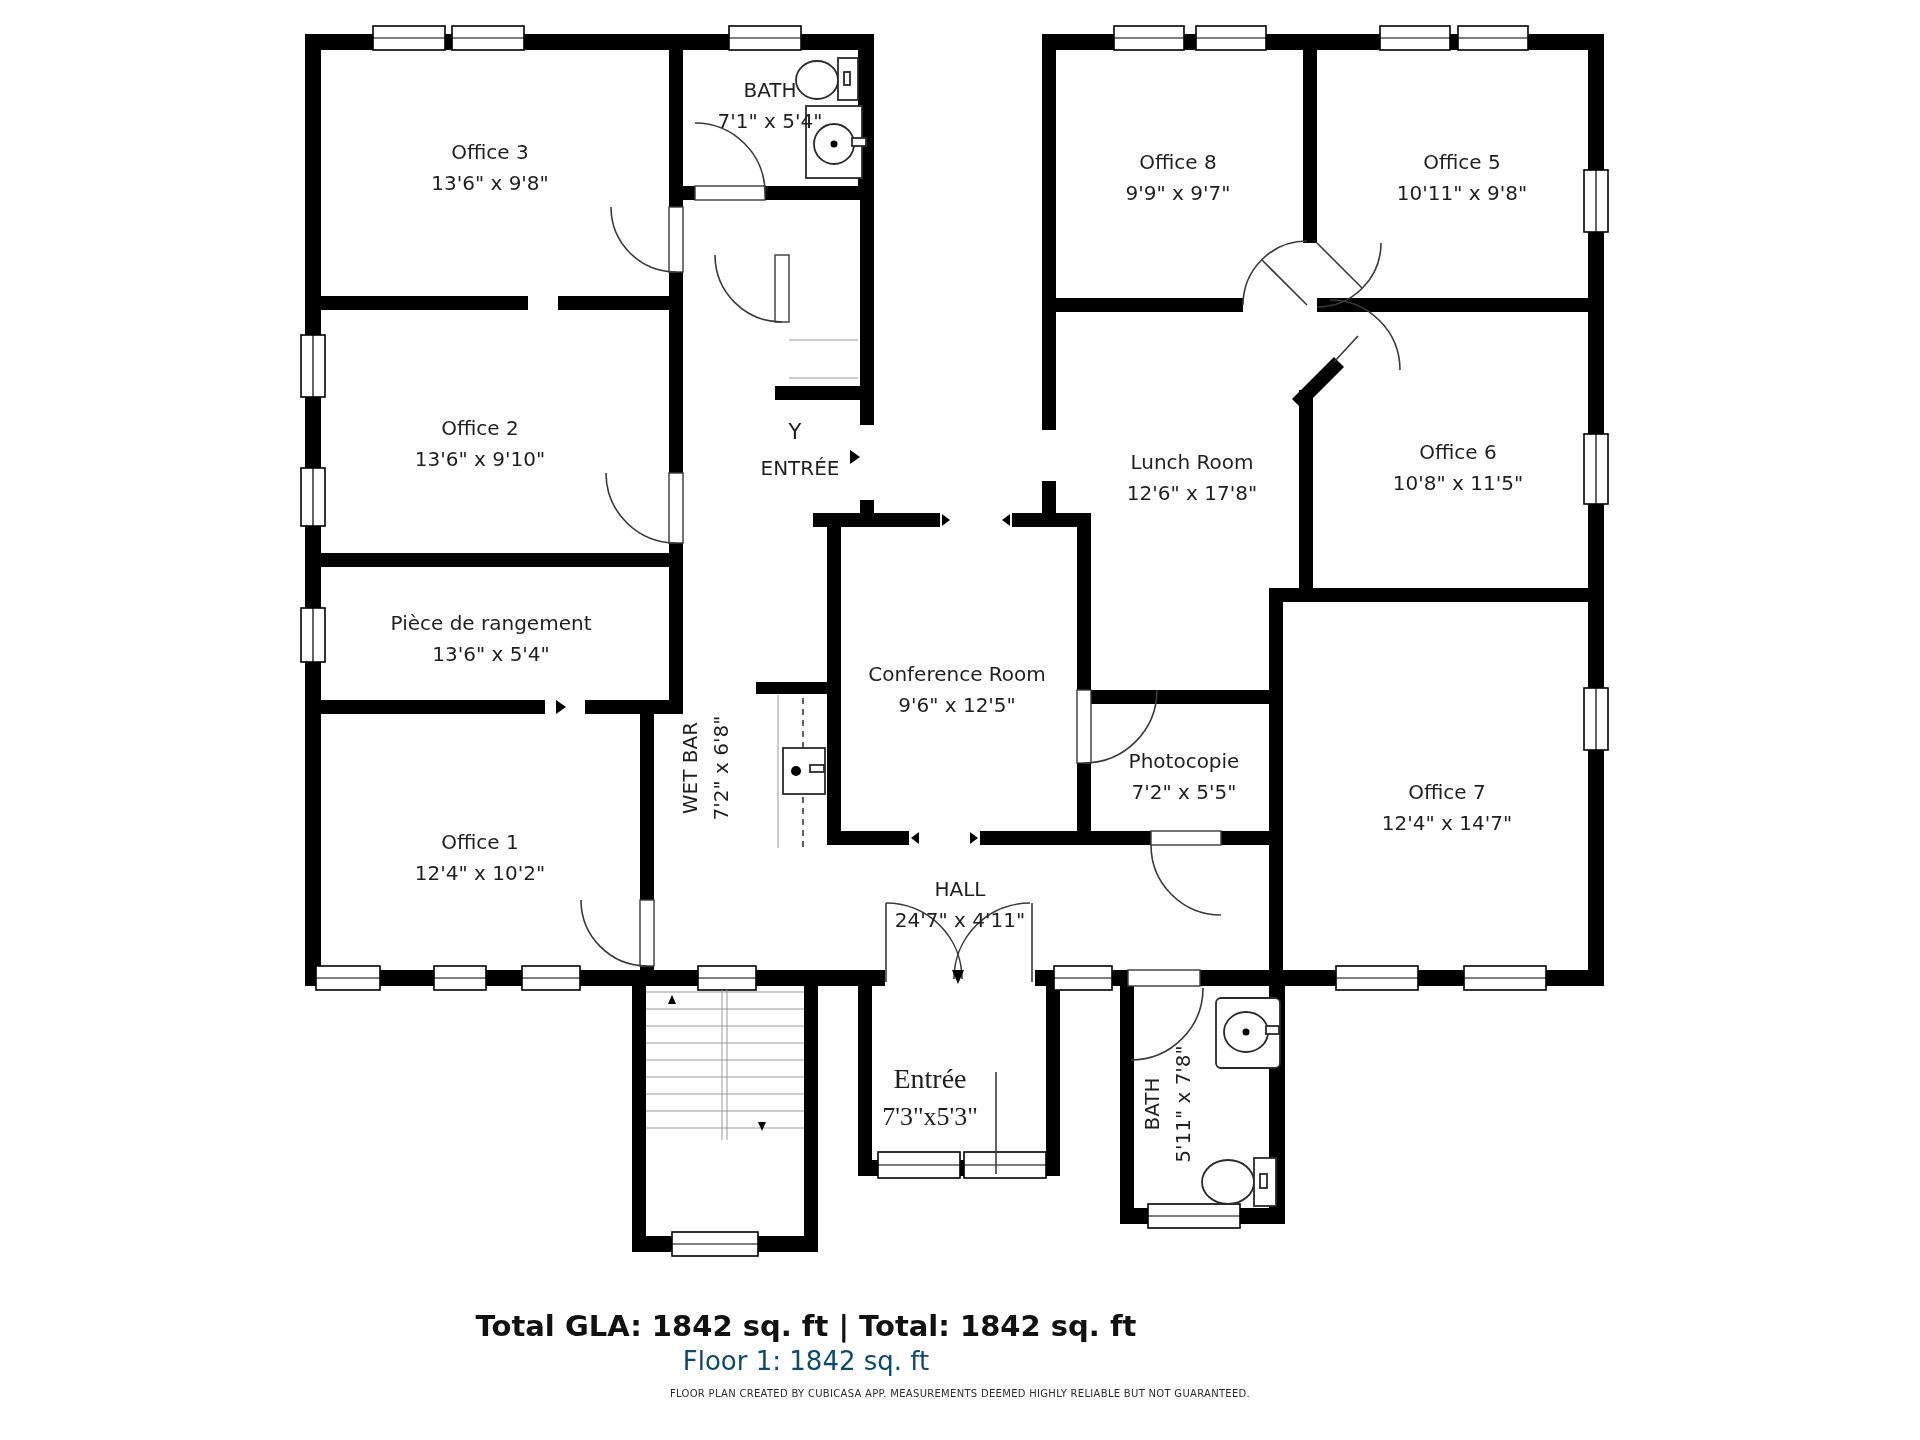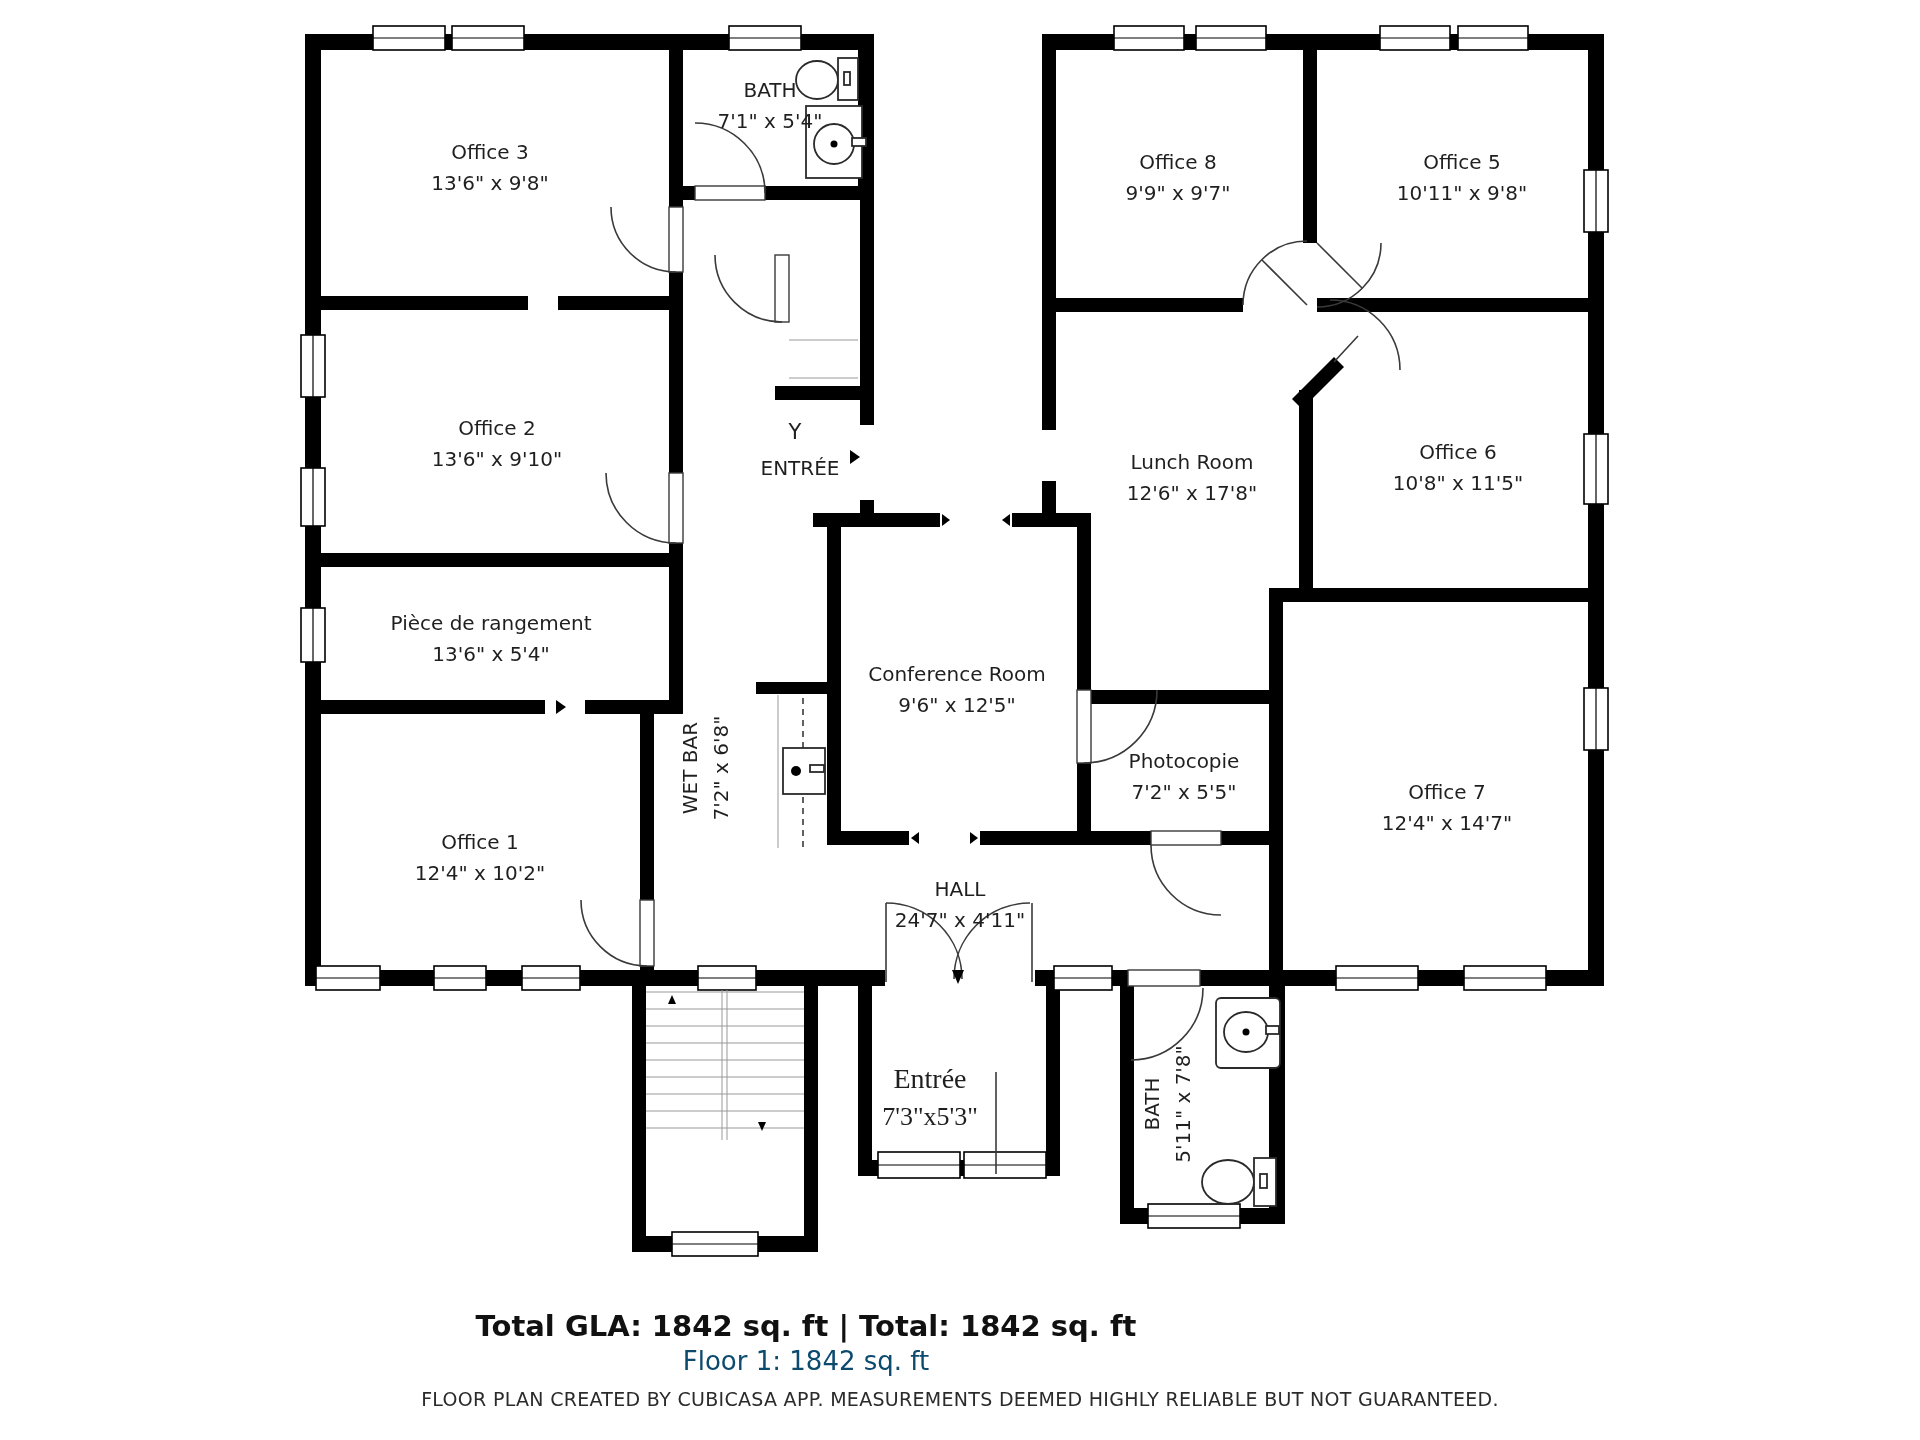--- a/index.html
+++ b/index.html
@@ -19,21 +19,21 @@
     font-size:20px;line-height:31px;white-space:nowrap;}
   .room-label .rl-dims{font-size:20px;}
   .room-label.vert{transform:translate(-50%,-50%) rotate(-90deg);}
   .entry-marker{position:absolute;transform:translate(-50%,-50%);font-size:21px;color:#1f1f1f;}
   .serif-label{font-family:"Liberation Serif","DejaVu Serif",serif;font-size:28px;line-height:38px;}
   .serif-label .rl-dims{font-size:26px;}
   #summary{position:absolute;left:0;top:1308px;width:1612px;text-align:center;color:#111;}
   #summary .total{font-size:29px;font-weight:bold;line-height:36px;}
   #summary .floor{font-size:26px;font-weight:400;color:#0c4a6e;line-height:34px;}
   #footer-note{position:absolute;left:0;top:1388px;width:1920px;text-align:center;
-    font-size:19px;letter-spacing:.3px;color:#2b2b2b;}
+    font-size:10px;letter-spacing:.3px;color:#2b2b2b;}
 </style>
 </head>
 <body>
 
 <div id="plan">
 
 <svg id="plan-svg" width="1920" height="1440" viewBox="0 0 1920 1440">
 
   <g shape-rendering="crispEdges">
 
@@ -270,21 +270,21 @@
   <div class="room-label" style="left:1178px;top:178px">
     <div class="rl-name">Office 8</div>
     <div class="rl-dims">9'9" x 9'7"</div>
   </div>
 
   <div class="room-label" style="left:1462px;top:178px">
     <div class="rl-name">Office 5</div>
     <div class="rl-dims">10'11" x 9'8"</div>
   </div>
 
-  <div class="room-label" style="left:497px;top:444px">
+  <div class="room-label" style="left:480px;top:444px">
     <div class="rl-name">Office 2</div>
     <div class="rl-dims">13'6" x 9'10"</div>
   </div>
 
   <div class="entry-marker" style="left:795px;top:432px">Y</div>
   <div class="room-label" style="left:800px;top:468px">
     <div class="rl-name">ENTRÉE</div>
   </div>
 
   <div class="room-label" style="left:1192px;top:478px">

